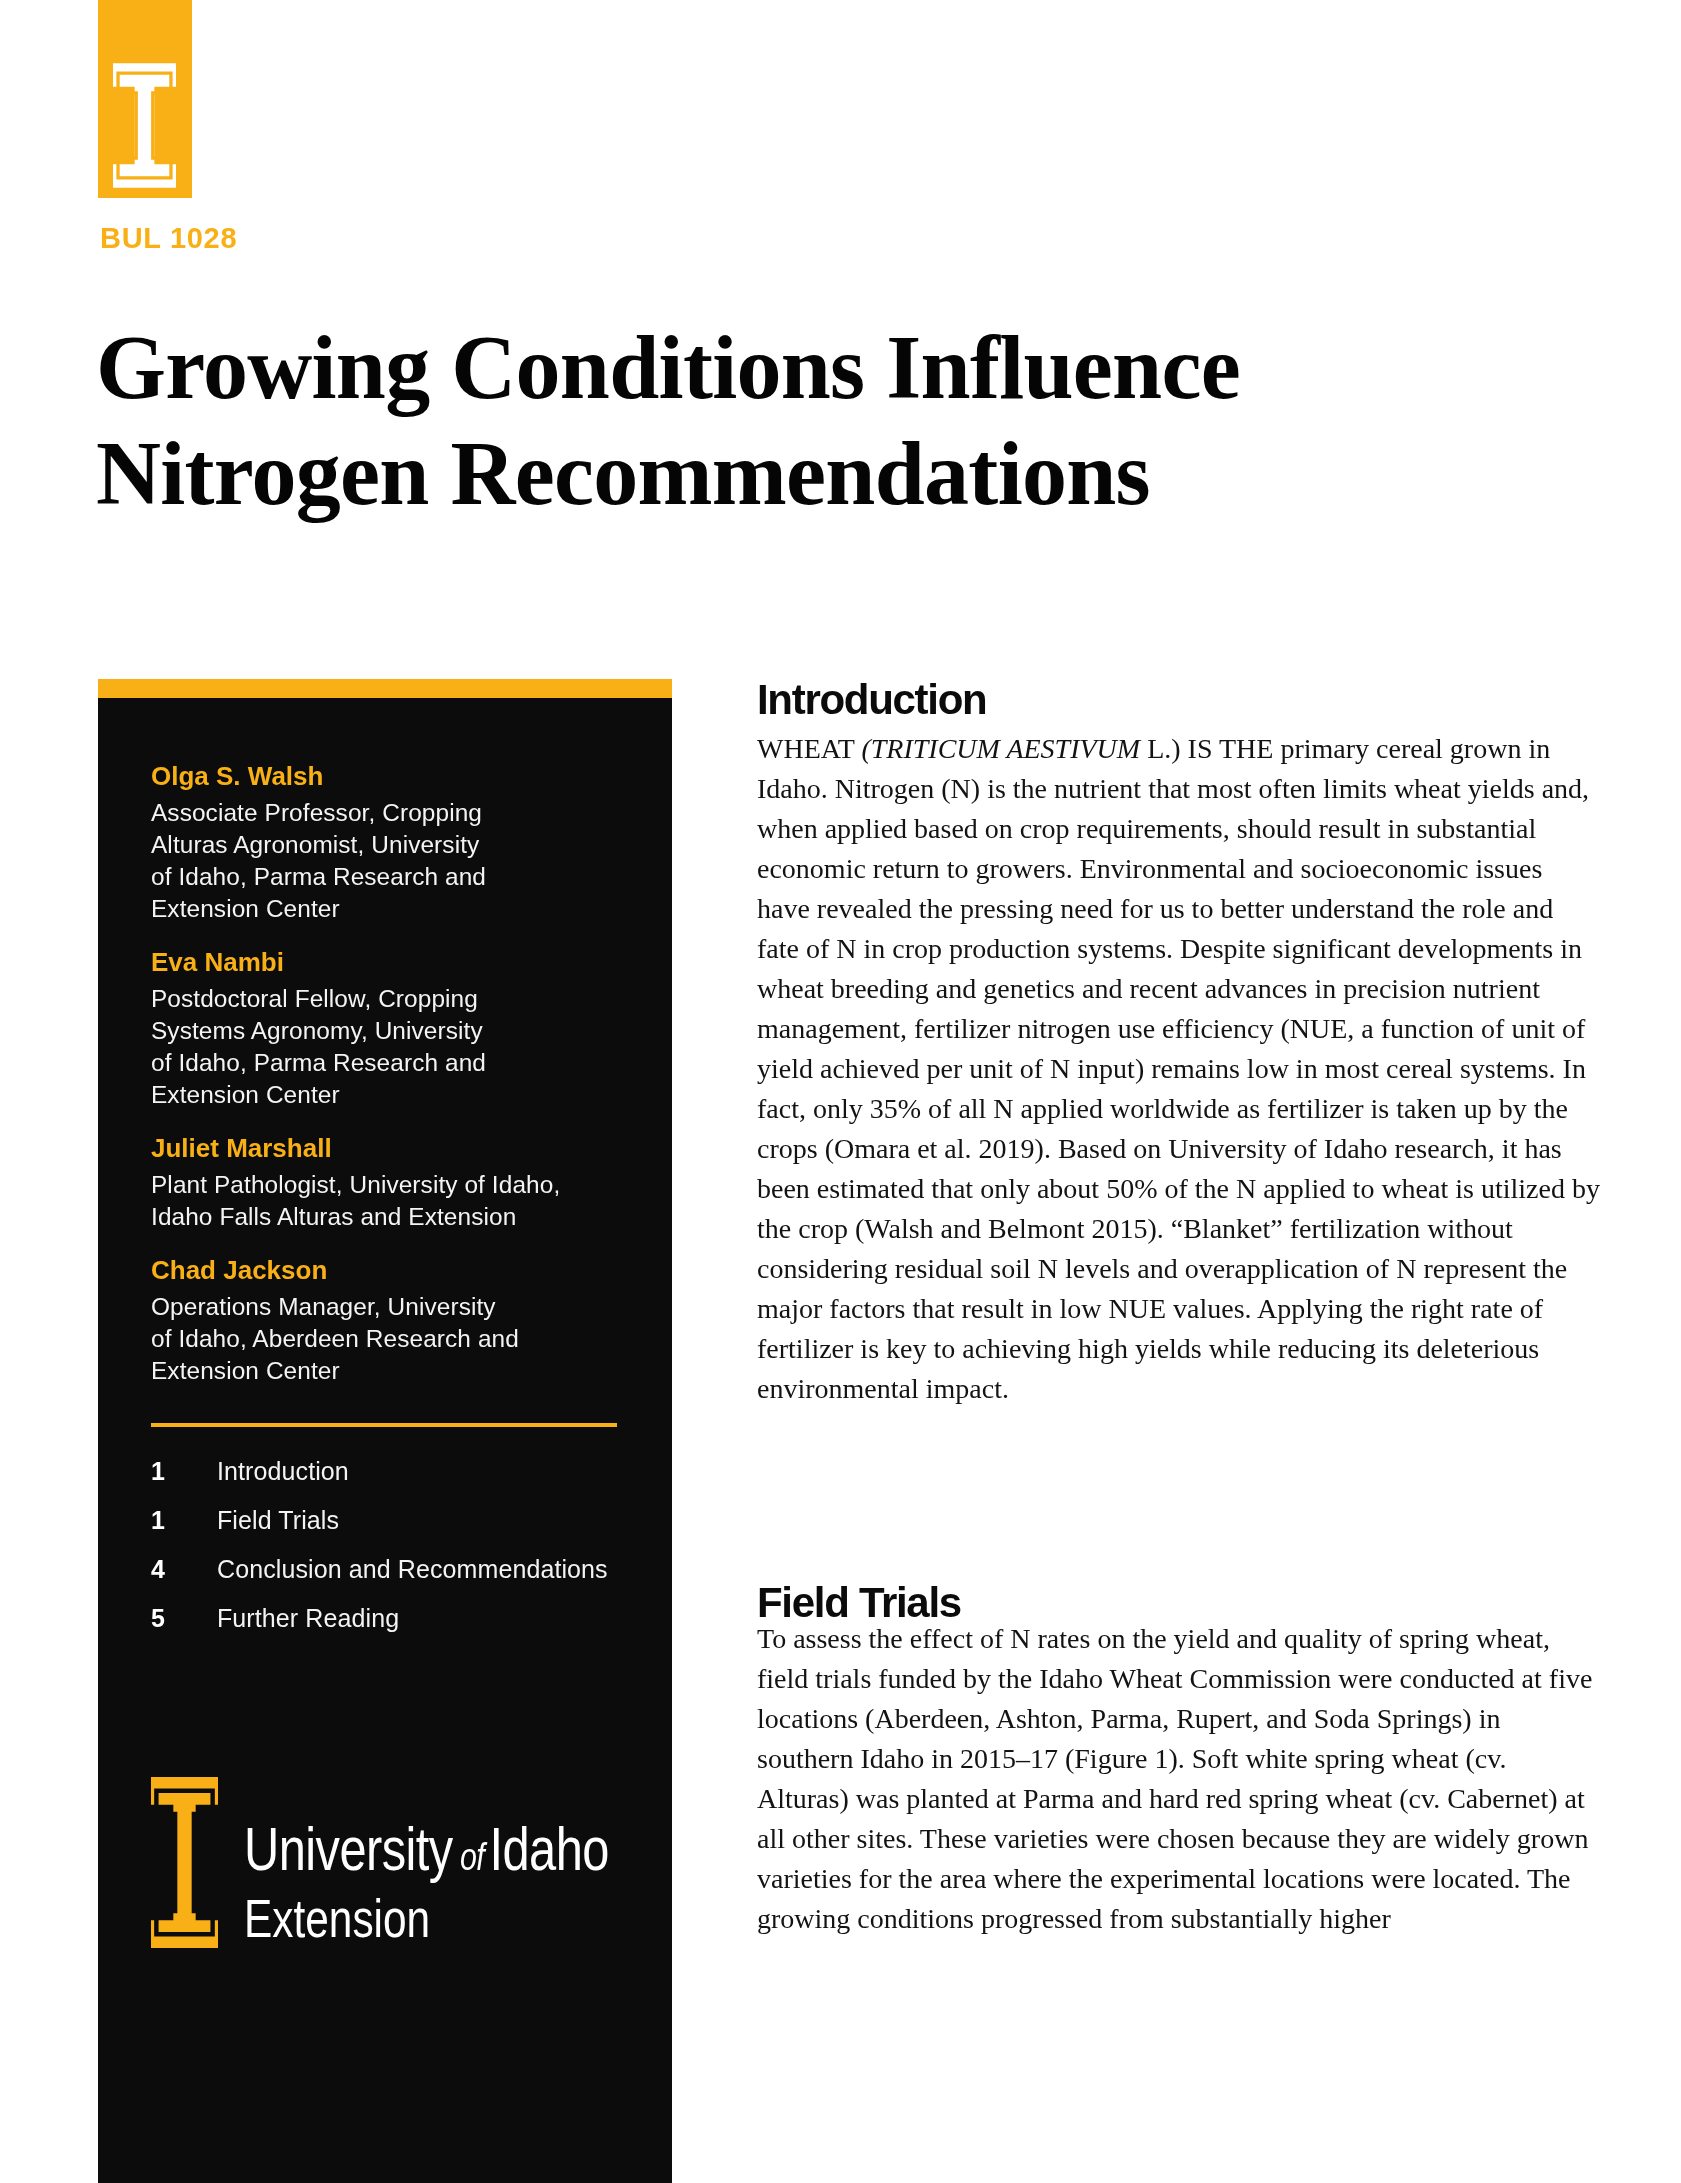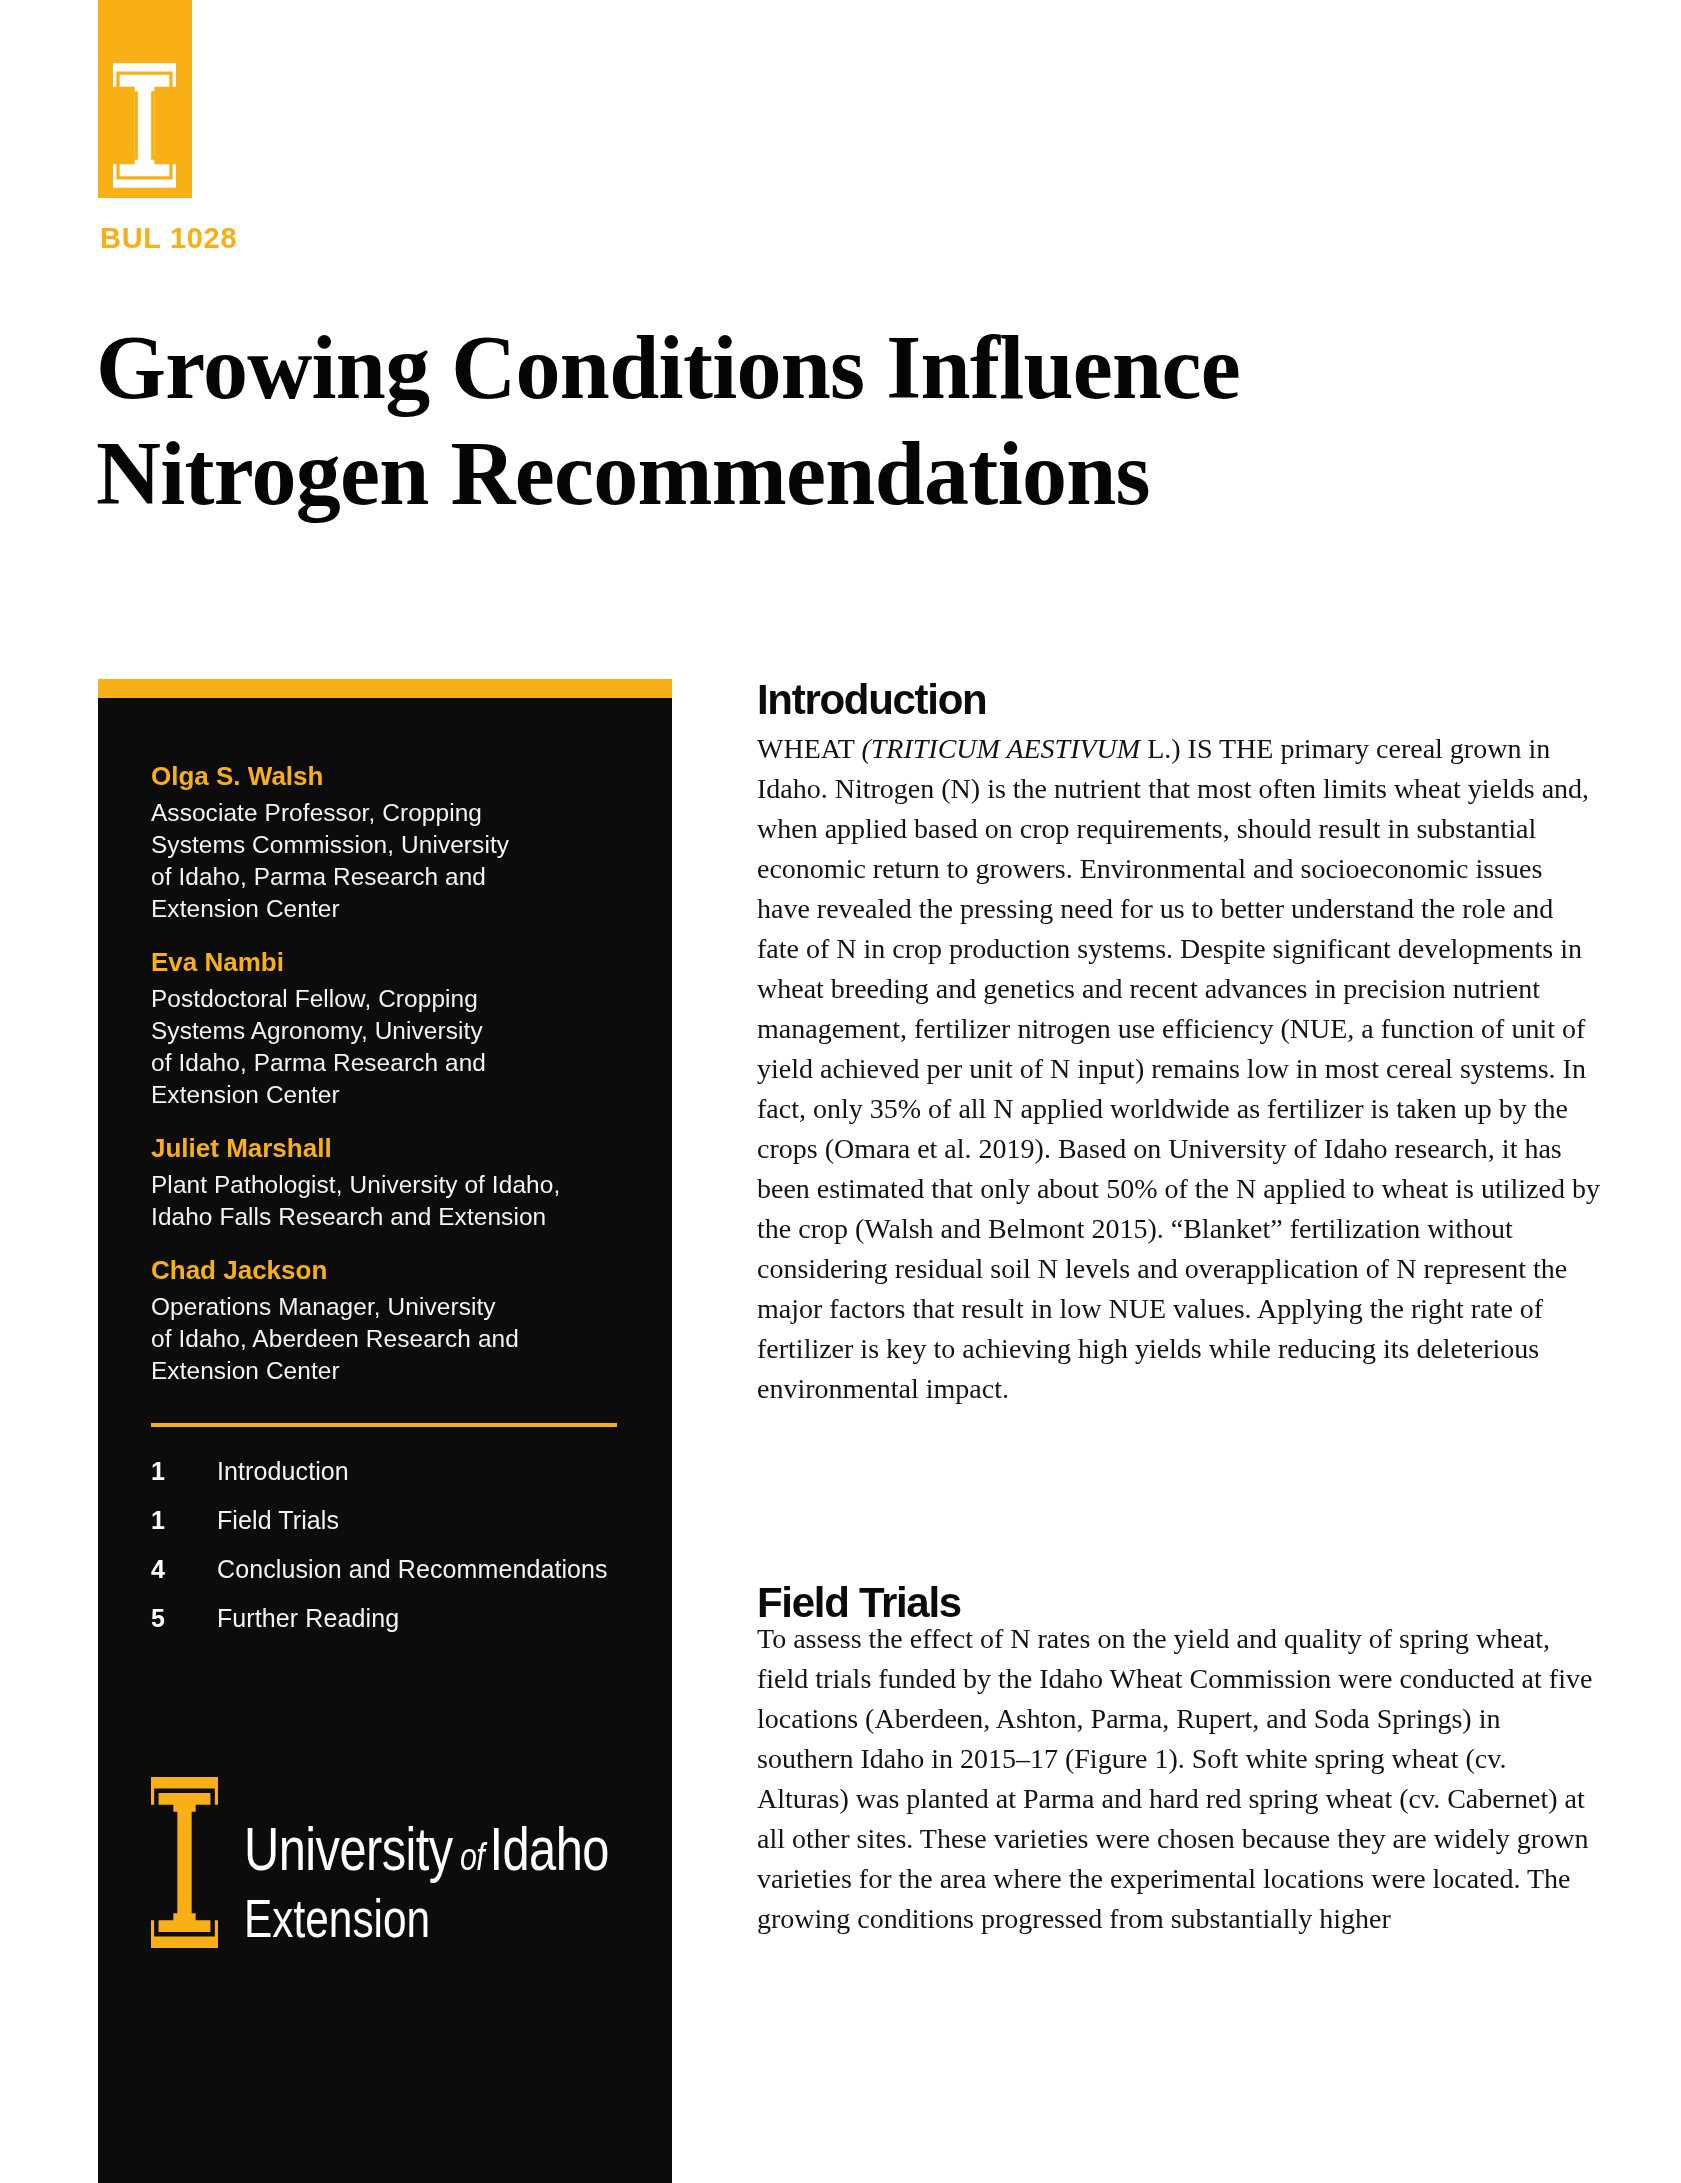--- a/index.html
+++ b/index.html
@@ -61,37 +61,37 @@
 
 <h1 class="doc-title" style="margin:0;font-weight:700;">Growing Conditions Influence Nitrogen Recommendations</h1>
 
 <aside class="sidebar">
   <div class="goldbar"></div>
   <div class="side-inner">
 
     <div class="author">
       <div class="author-name">Olga S. Walsh</div>
       <div class="role-line">Associate Professor, Cropping</div>
-      <div class="role-line">Systems Commission, University</div>
+      <div class="role-line">Alturas Agronomist, University</div>
       <div class="role-line">of Idaho, Parma Research and</div>
       <div class="role-line">Extension Center</div>
     </div>
 
     <div class="author">
       <div class="author-name">Eva Nambi</div>
       <div class="role-line">Postdoctoral Fellow, Cropping</div>
       <div class="role-line">Systems Agronomy, University</div>
       <div class="role-line">of Idaho, Parma Research and</div>
       <div class="role-line">Extension Center</div>
     </div>
 
     <div class="author">
       <div class="author-name">Juliet Marshall</div>
       <div class="role-line">Plant Pathologist, University of Idaho,</div>
-      <div class="role-line">Idaho Falls Research and Extension</div>
+      <div class="role-line">Idaho Falls Alturas and Extension</div>
     </div>
 
     <div class="author">
       <div class="author-name">Chad Jackson</div>
       <div class="role-line">Operations Manager, University</div>
       <div class="role-line">of Idaho, Aberdeen Research and</div>
       <div class="role-line">Extension Center</div>
     </div>
 
     <div class="divider"></div>

